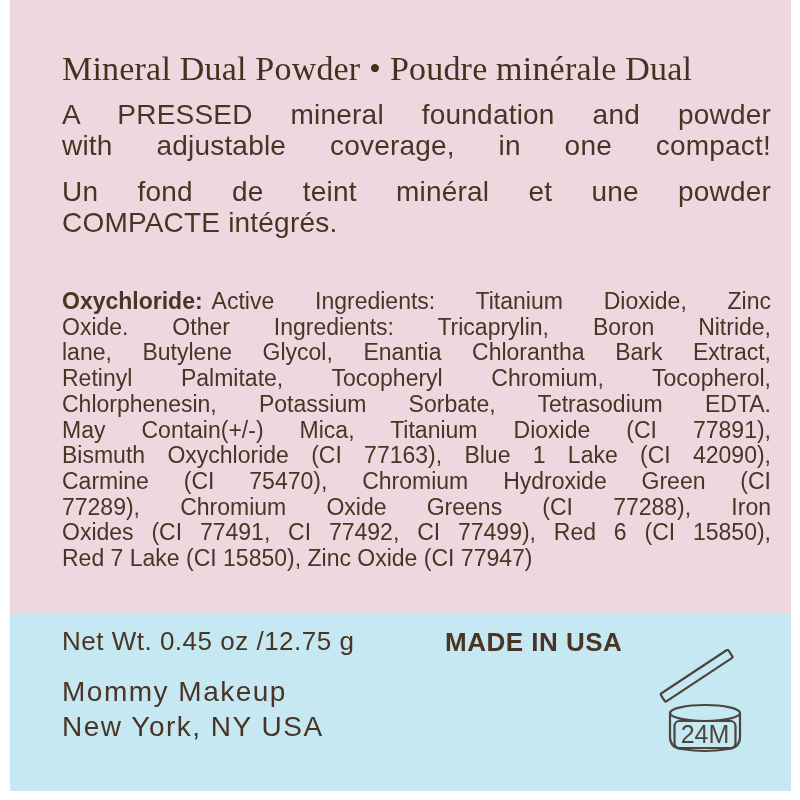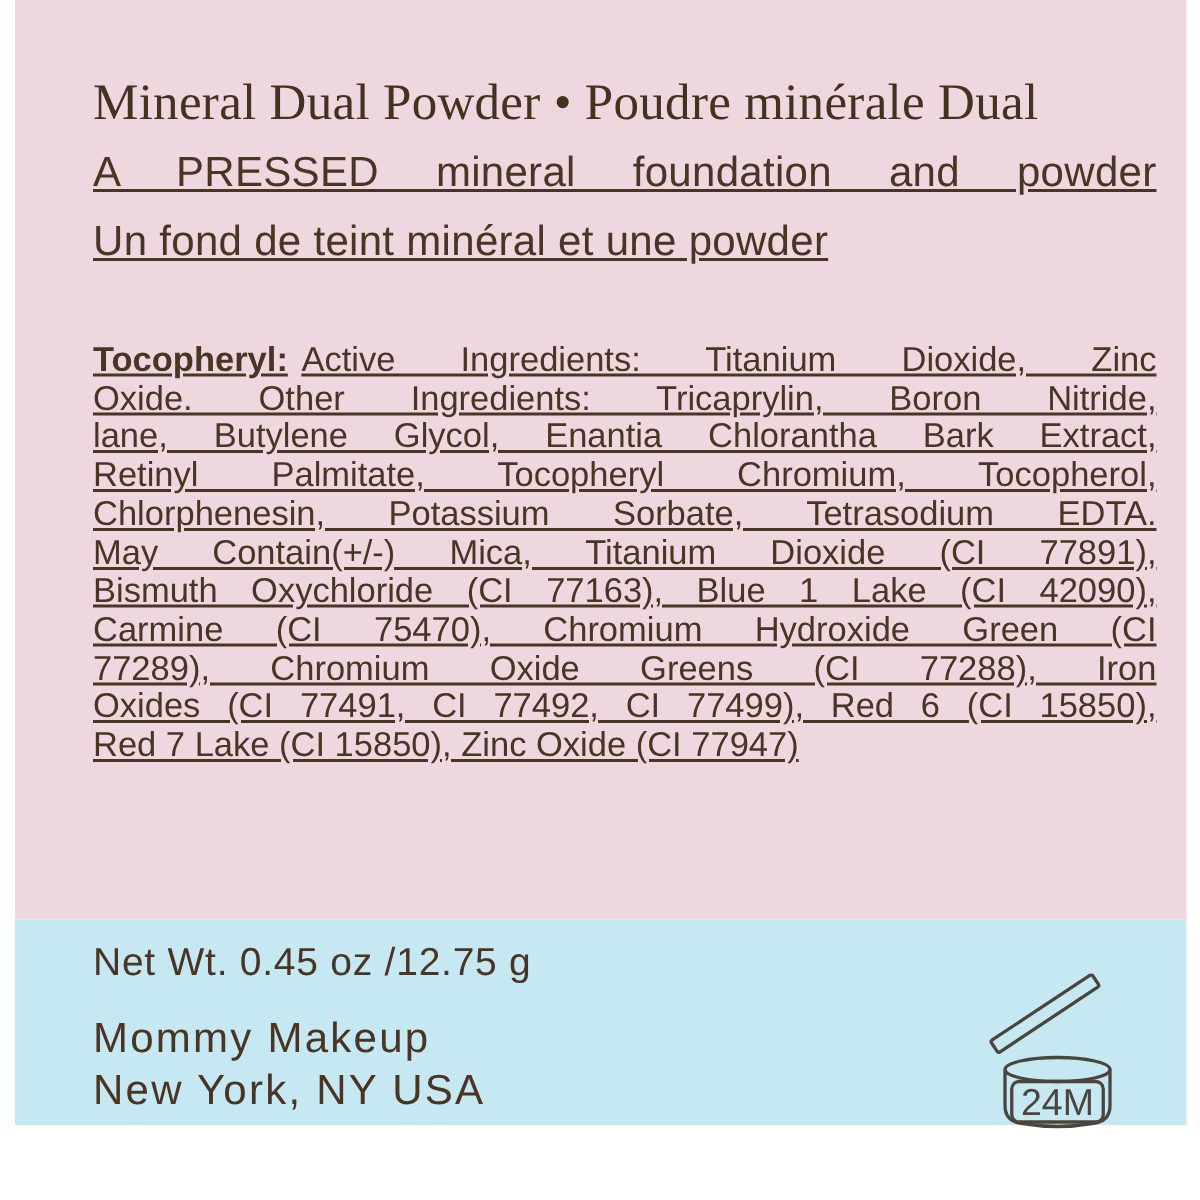--- a/index.html
+++ b/index.html
@@ -27,25 +27,25 @@
     margin:0;font-family:"Liberation Serif", serif;font-weight:normal;
     font-size:34px;line-height:38px;color:var(--title-brown);
     white-space:nowrap;letter-spacing:0.2px;
   }
   .desc{font-size:28px;line-height:31px;letter-spacing:0.2px;}
   .desc-en{margin-top:11px;}
   .desc-fr{margin-top:15px;}
   .ingredients{margin-top:51px;font-size:23px;line-height:25.7px;}
   .ing-heading{font-weight:bold;margin-right:9px;}
   
-  .justify-lines > div{text-align:justify;text-align-last:justify;text-decoration:underline;}
+  .justify-lines > div{text-align:justify;text-align-last:justify;}
   .justify-lines > div:last-child{text-align-last:left;}
   .all-just > div:last-child{text-align-last:justify;}
   .panel-blue{
-    background:var(--blue);height:137px;position:relative;
+    background:var(--blue);height:178px;position:relative;
   }
   .netwt{
     position:absolute;left:52px;top:13px;font-size:26px;letter-spacing:0.5px;
   }
   .madein{
     position:absolute;left:435px;top:14px;font-size:26px;font-weight:bold;
     letter-spacing:0.5px;
   }
   .address{
     position:absolute;left:52px;top:62px;font-size:28px;line-height:34.5px;
@@ -61,45 +61,48 @@
 </head>
 <body>
 
 <div class="label">
 
   <section class="panel-pink">
     <h1 class="title">Mineral Dual Powder • Poudre minérale Dual</h1>
 
     <div class="desc desc-en justify-lines all-just">
         <div>A PRESSED mineral foundation and powder</div>
+        <div>with adjustable coverage, in one compact!</div>
       </div>
 
     <div class="desc desc-fr justify-lines">
         <div>Un fond de teint minéral et une powder</div>
+        <div>COMPACTE intégrés.</div>
       </div>
 
     <div class="ingredients justify-lines">
       <div>
-        <span class="ing-heading">Tocopheryl:</span><span>Active Ingredients: Titanium Dioxide, Zinc</span>
+        <span class="ing-heading">Oxychloride:</span><span>Active Ingredients: Titanium Dioxide, Zinc</span>
       </div>
     <div>Oxide. Other Ingredients: Tricaprylin, Boron Nitride,</div>
         <div>lane, Butylene Glycol, Enantia Chlorantha Bark Extract,</div>
         <div>Retinyl Palmitate, Tocopheryl Chromium, Tocopherol,</div>
         <div>Chlorphenesin, Potassium Sorbate, Tetrasodium EDTA.</div>
         <div>May Contain(+/-) Mica, Titanium Dioxide (CI 77891),</div>
         <div>Bismuth Oxychloride (CI 77163), Blue 1 Lake (CI 42090),</div>
         <div>Carmine (CI 75470), Chromium Hydroxide Green (CI</div>
         <div>77289), Chromium Oxide Greens (CI 77288), Iron</div>
         <div>Oxides (CI 77491, CI 77492, CI 77499), Red 6 (CI 15850),</div>
         <div>Red 7 Lake (CI 15850), Zinc Oxide (CI 77947)</div>
       </div>
   </section>
 
   <section class="panel-blue">
     <div class="netwt">Net Wt. 0.45 oz /12.75 g</div>
+    <div class="madein">MADE IN USA</div>
 
     <div class="address">
       <div>Mommy Makeup</div>
       <div>New York, NY USA</div>
     </div>
 
     <svg class="pao" viewBox="0 0 95 106" width="95" height="106" aria-hidden="true">
       <g class="stroke">
         <rect x="1" y="22" width="81" height="9.5" rx="1.5" transform="rotate(-33.5 41.5 26.5)"></rect>
         <ellipse cx="50" cy="64" rx="35" ry="8"></ellipse>

